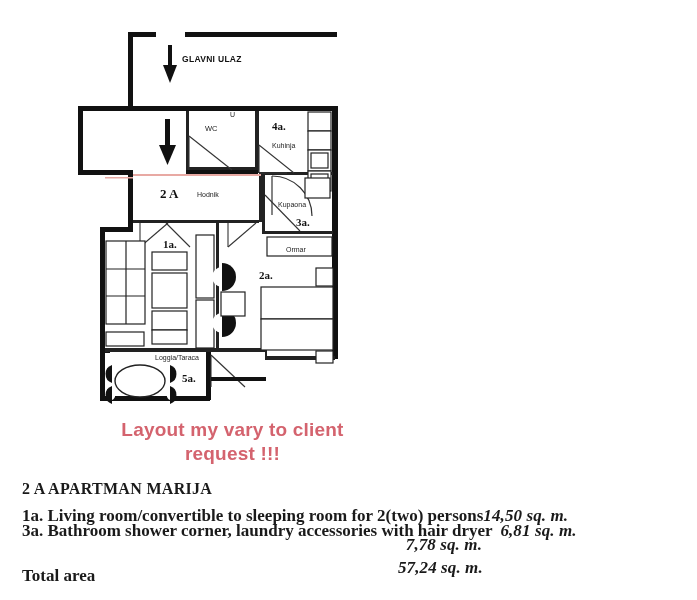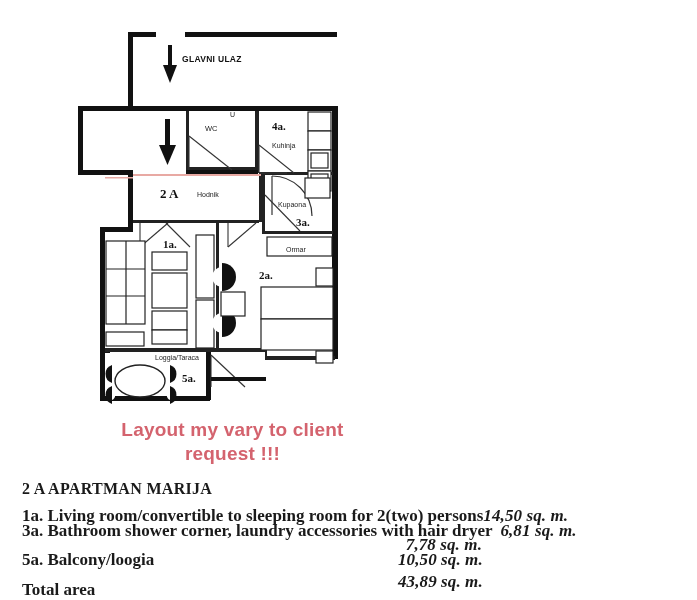--- a/index.html
+++ b/index.html
@@ -331,26 +331,21 @@
       <span class="legend-label">3a. Bathroom shower corner, laundry accessories with hair dryer</span>
       <span class="legend-spacer"></span>
       <span class="legend-area">6,81 sq. m.</span>
     </div>
 
     <div class="legend-row">
       <span class="legend-spacer"></span>
       <span class="legend-area">7,78 sq. m.</span>
     </div>
 
-    <div class="legend-row">
-      <span class="legend-label">5a. Balcony/loogia</span>
-      <span class="legend-spacer"></span>
-      <span class="legend-area">10,50 sq. m.</span>
-    </div>
 
     <div class="legend-row total">
       <span class="legend-label">Total area</span>
       <span class="legend-spacer"></span>
-      <span class="legend-area">43,89 sq. m.</span>
+      <span class="legend-area">57,24 sq. m.</span>
     </div>
   </div>
 
 </div>
 
 </body></html>

